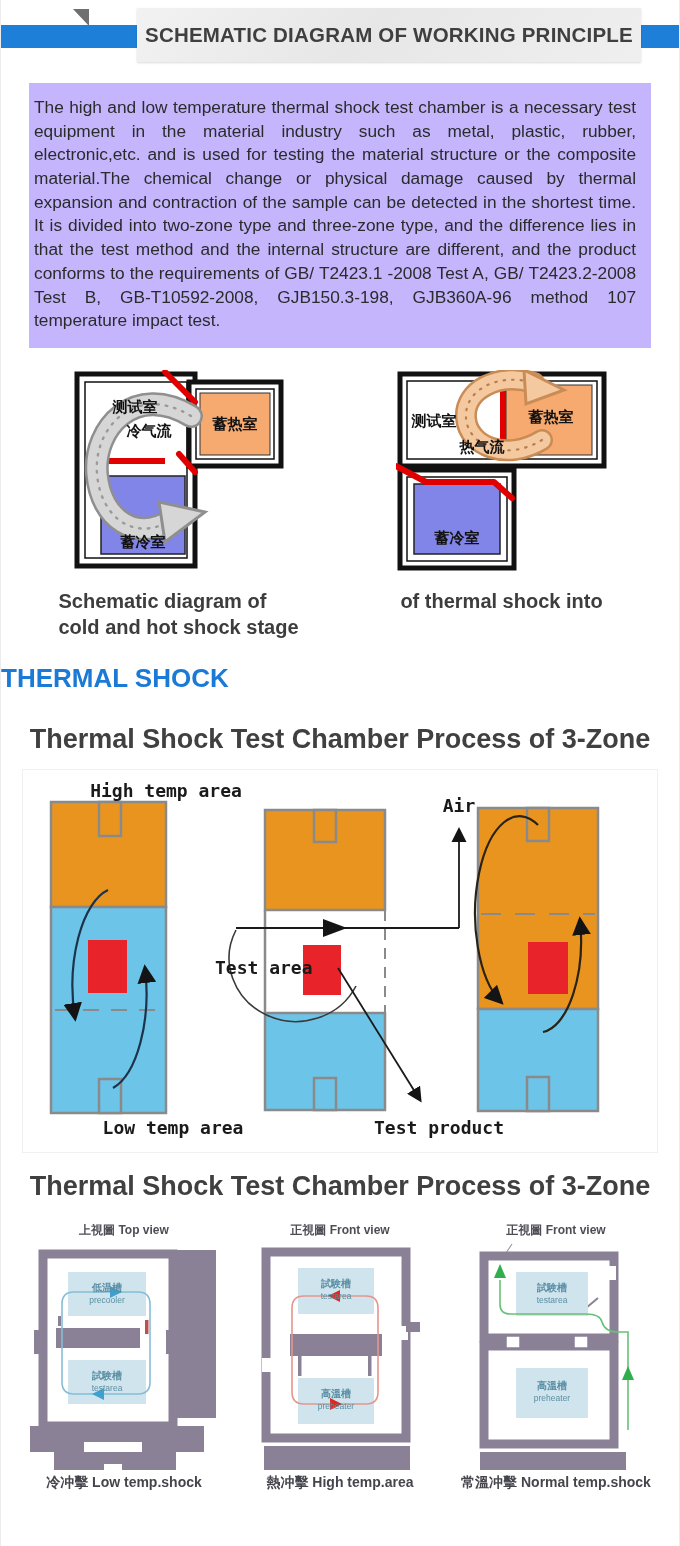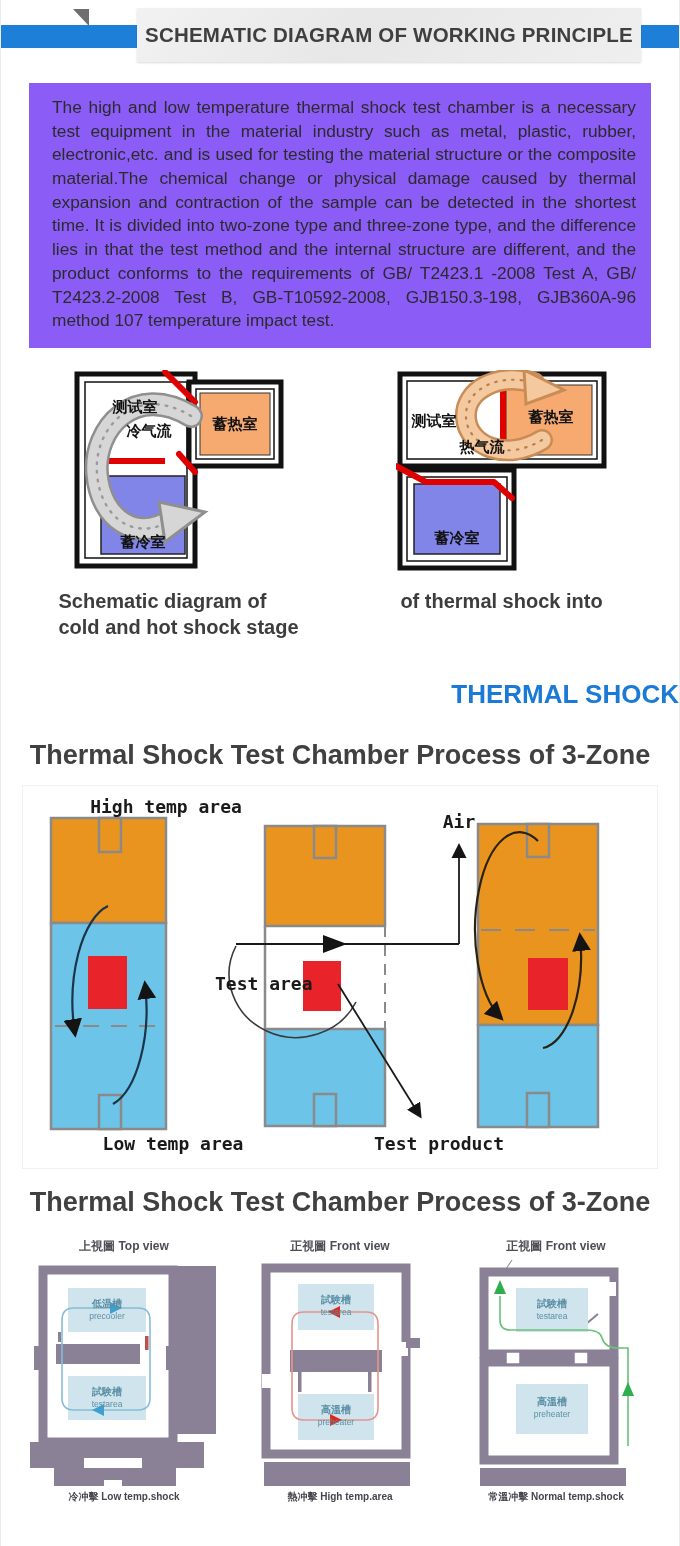--- a/index.html
+++ b/index.html
@@ -18,38 +18,38 @@
     display:flex; align-items:center; justify-content:center;
     box-shadow:0 1px 2px rgba(0,0,0,.15);
     margin-left:36px;
   }
   .hdr-ribbon .ttl { font-size:20.5px; font-weight:bold; color:#3f3f3f; letter-spacing:.2px; }
   .fold { position:absolute; top:9px; width:0; height:0; border-style:solid; }
   .fold-l { left:72px; border-width:0 16px 17px 0; border-color:transparent #6f6f6f transparent transparent; }
   .fold-r { right:72px; border-width:0 0 17px 16px; border-color:transparent transparent #6f6f6f transparent; }
   
   .intro {
-    margin:8px 28px 0 28px; background:#8b5cf6; padding:13px 15px 15px 23px;
+    margin:8px 28px 0 28px; background:#c4b5fd; padding:13px 15px 15px 5px;
     font-size:17.3px; line-height:1.37; text-align:justify; color:#2b2b2b;
   }
   
   .stage-row { display:flex; justify-content:space-around; margin-top:22px; padding:0 16px; }
   .stage-col { display:flex; flex-direction:column; align-items:center; width:50%; }
   .stage-cap { margin-top:16px; font-weight:bold; font-size:20px; line-height:1.3; color:#3d3d3d; }
   
-  .blue-head { margin-top:38px; text-align:right; font-size:26px; font-weight:bold; color:#1b7ad6; line-height:1.3; }
+  .blue-head { margin-top:22px; text-align:left; font-size:26px; font-weight:bold; color:#1b7ad6; line-height:1.3; }
   .sec-title { margin-top:28px; text-align:center; font-size:27px; font-weight:bold; color:#404040; }
   
   .zone-panel { width:636px; margin:14px auto 0 auto; border:1px solid #f0f0f0; background:#fff; }
   .mono { font-family:"DejaVu Sans Mono", monospace; font-weight:bold; }
   
   .bottom-row { display:flex; justify-content:space-between; margin:20px 18px 0 18px; }
   .bfig { width:210px; display:flex; flex-direction:column; align-items:center; }
   .bfig-title { font-size:12px; font-weight:bold; color:#4d4d55; margin-bottom:3px; }
-  .bfig-cap { font-size:10px; font-weight:bold; color:#45454d; margin-top:4px; }
+  .bfig-cap { font-size:14px; font-weight:bold; color:#45454d; margin-top:4px; }
 </style>
 </head>
 <body>
 
 <div class="hdr">
   <div class="hdr-bluebar"></div>
   <div class="fold fold-l"></div>
   <div class="fold fold-r"></div>
   <div class="hdr-ribbon">
     <span class="ttl">SCHEMATIC DIAGRAM OF WORKING PRINCIPLE</span>

